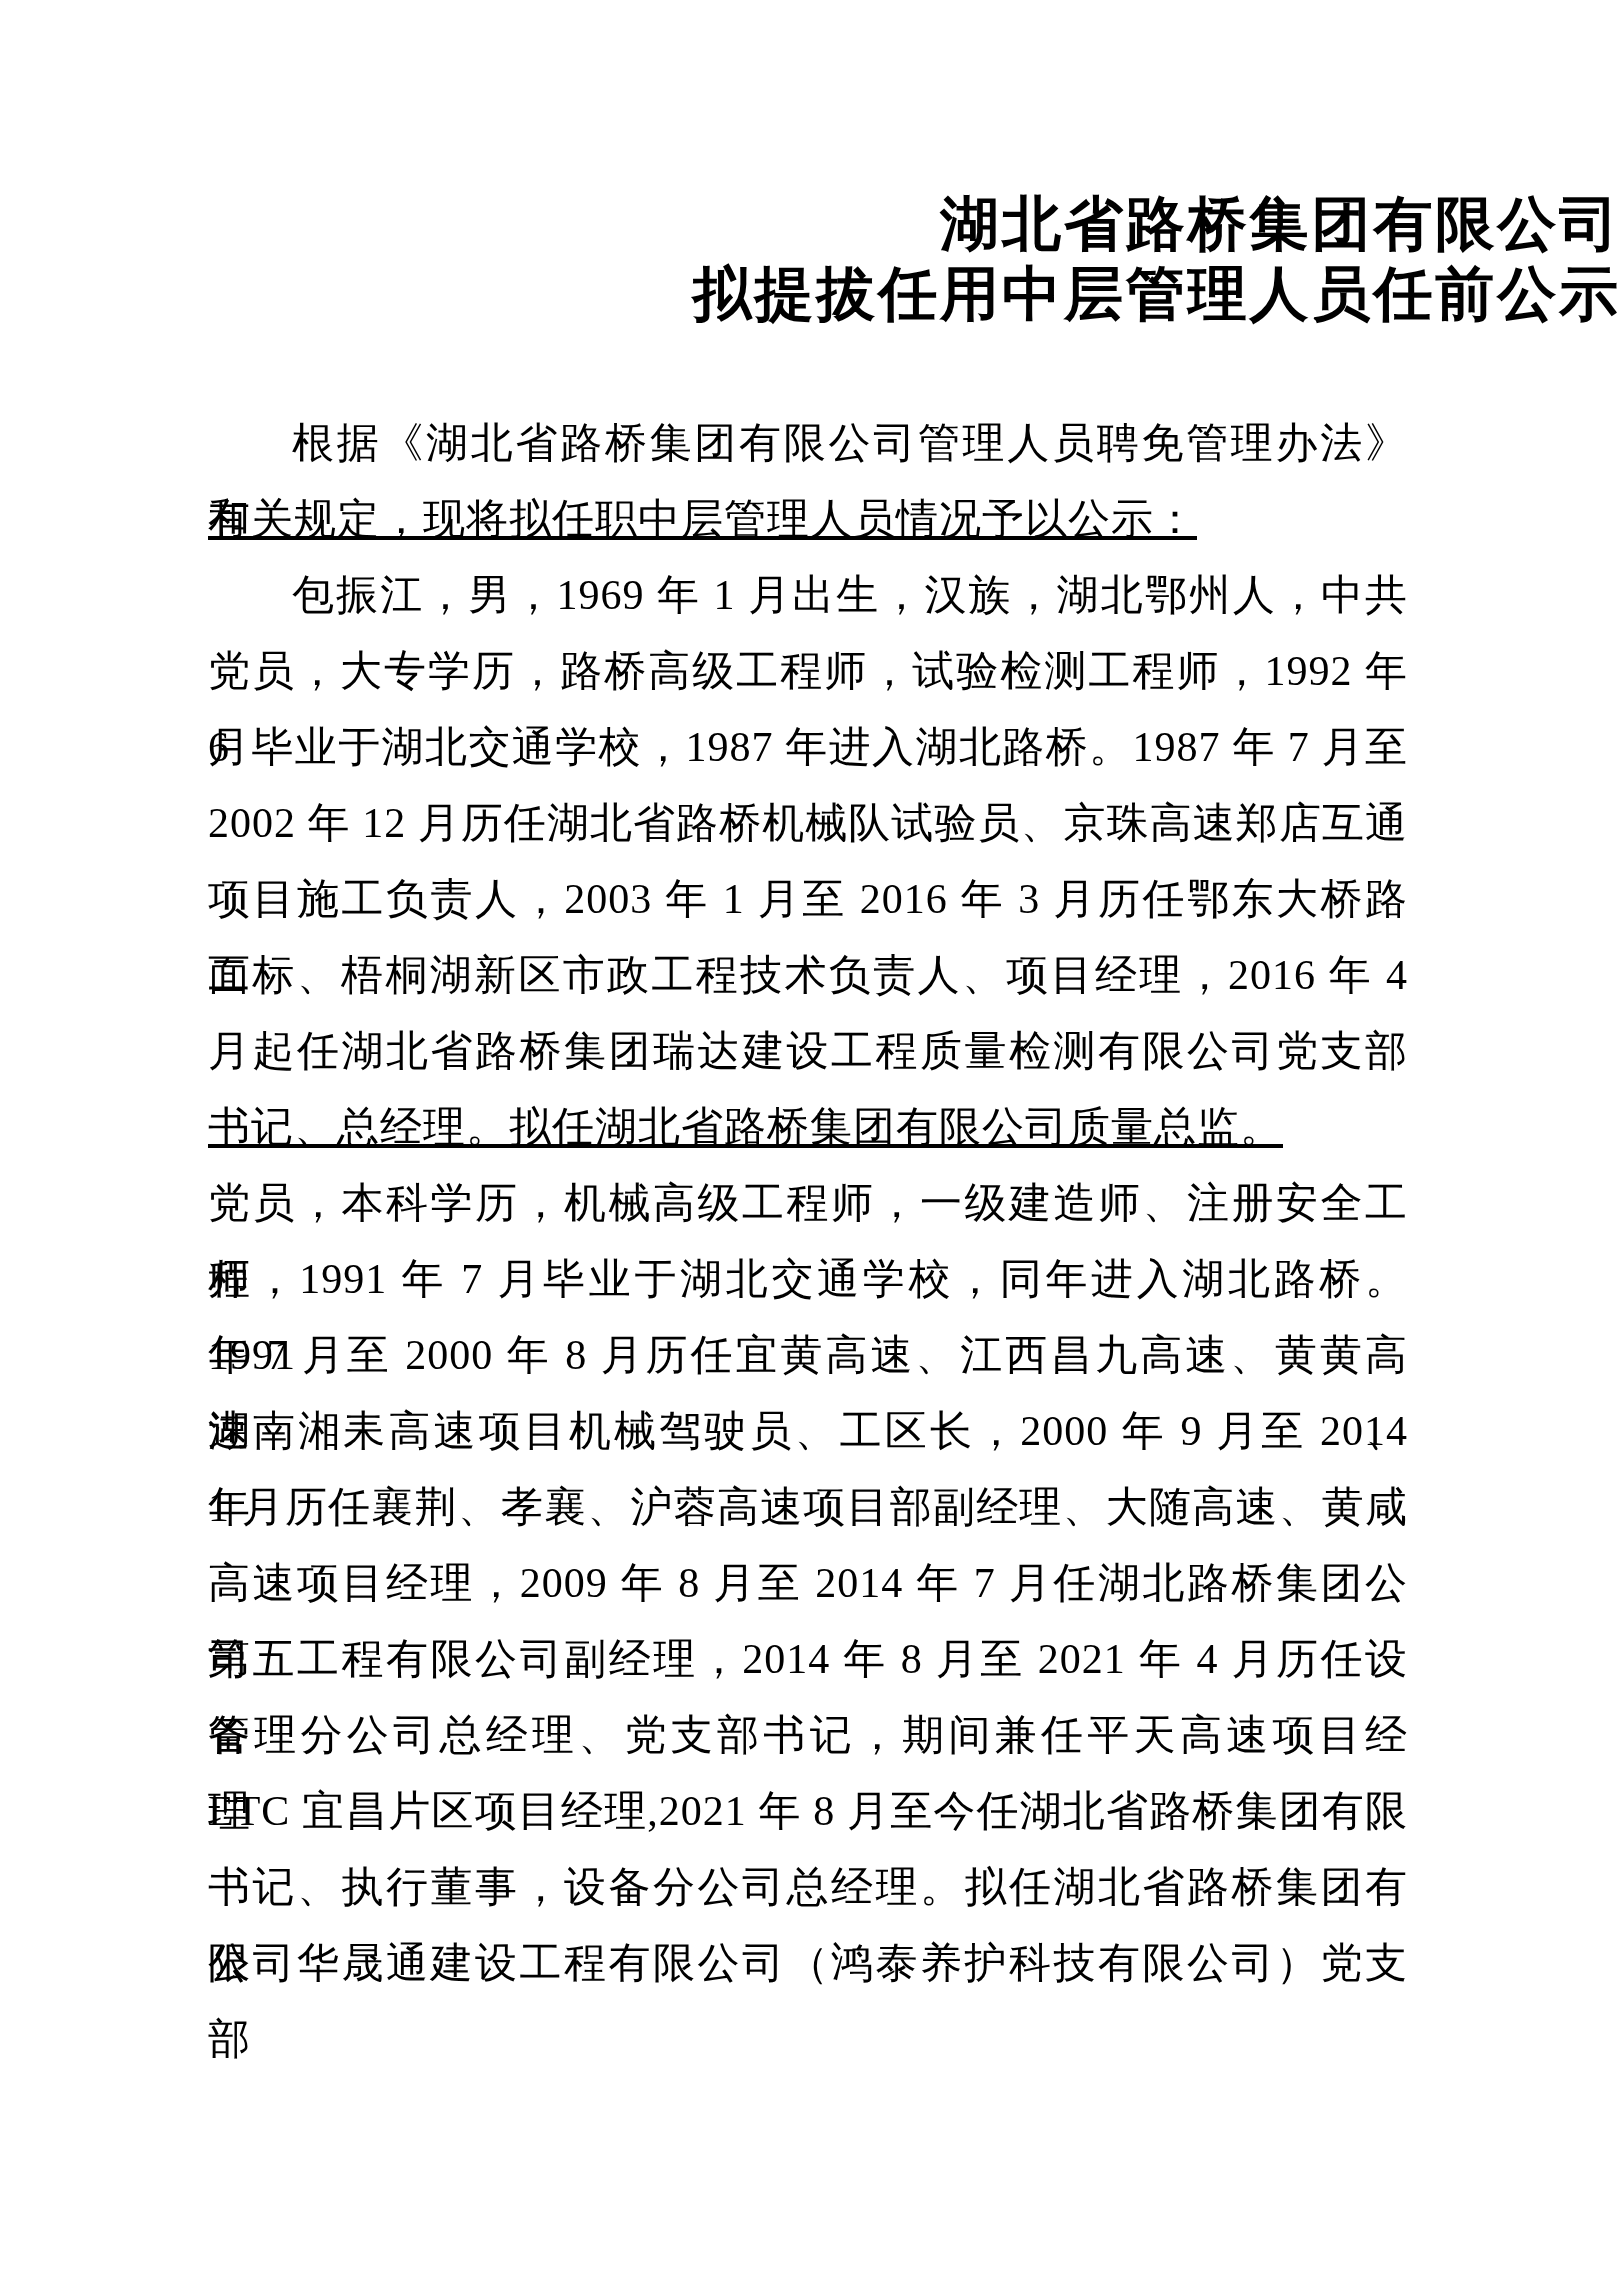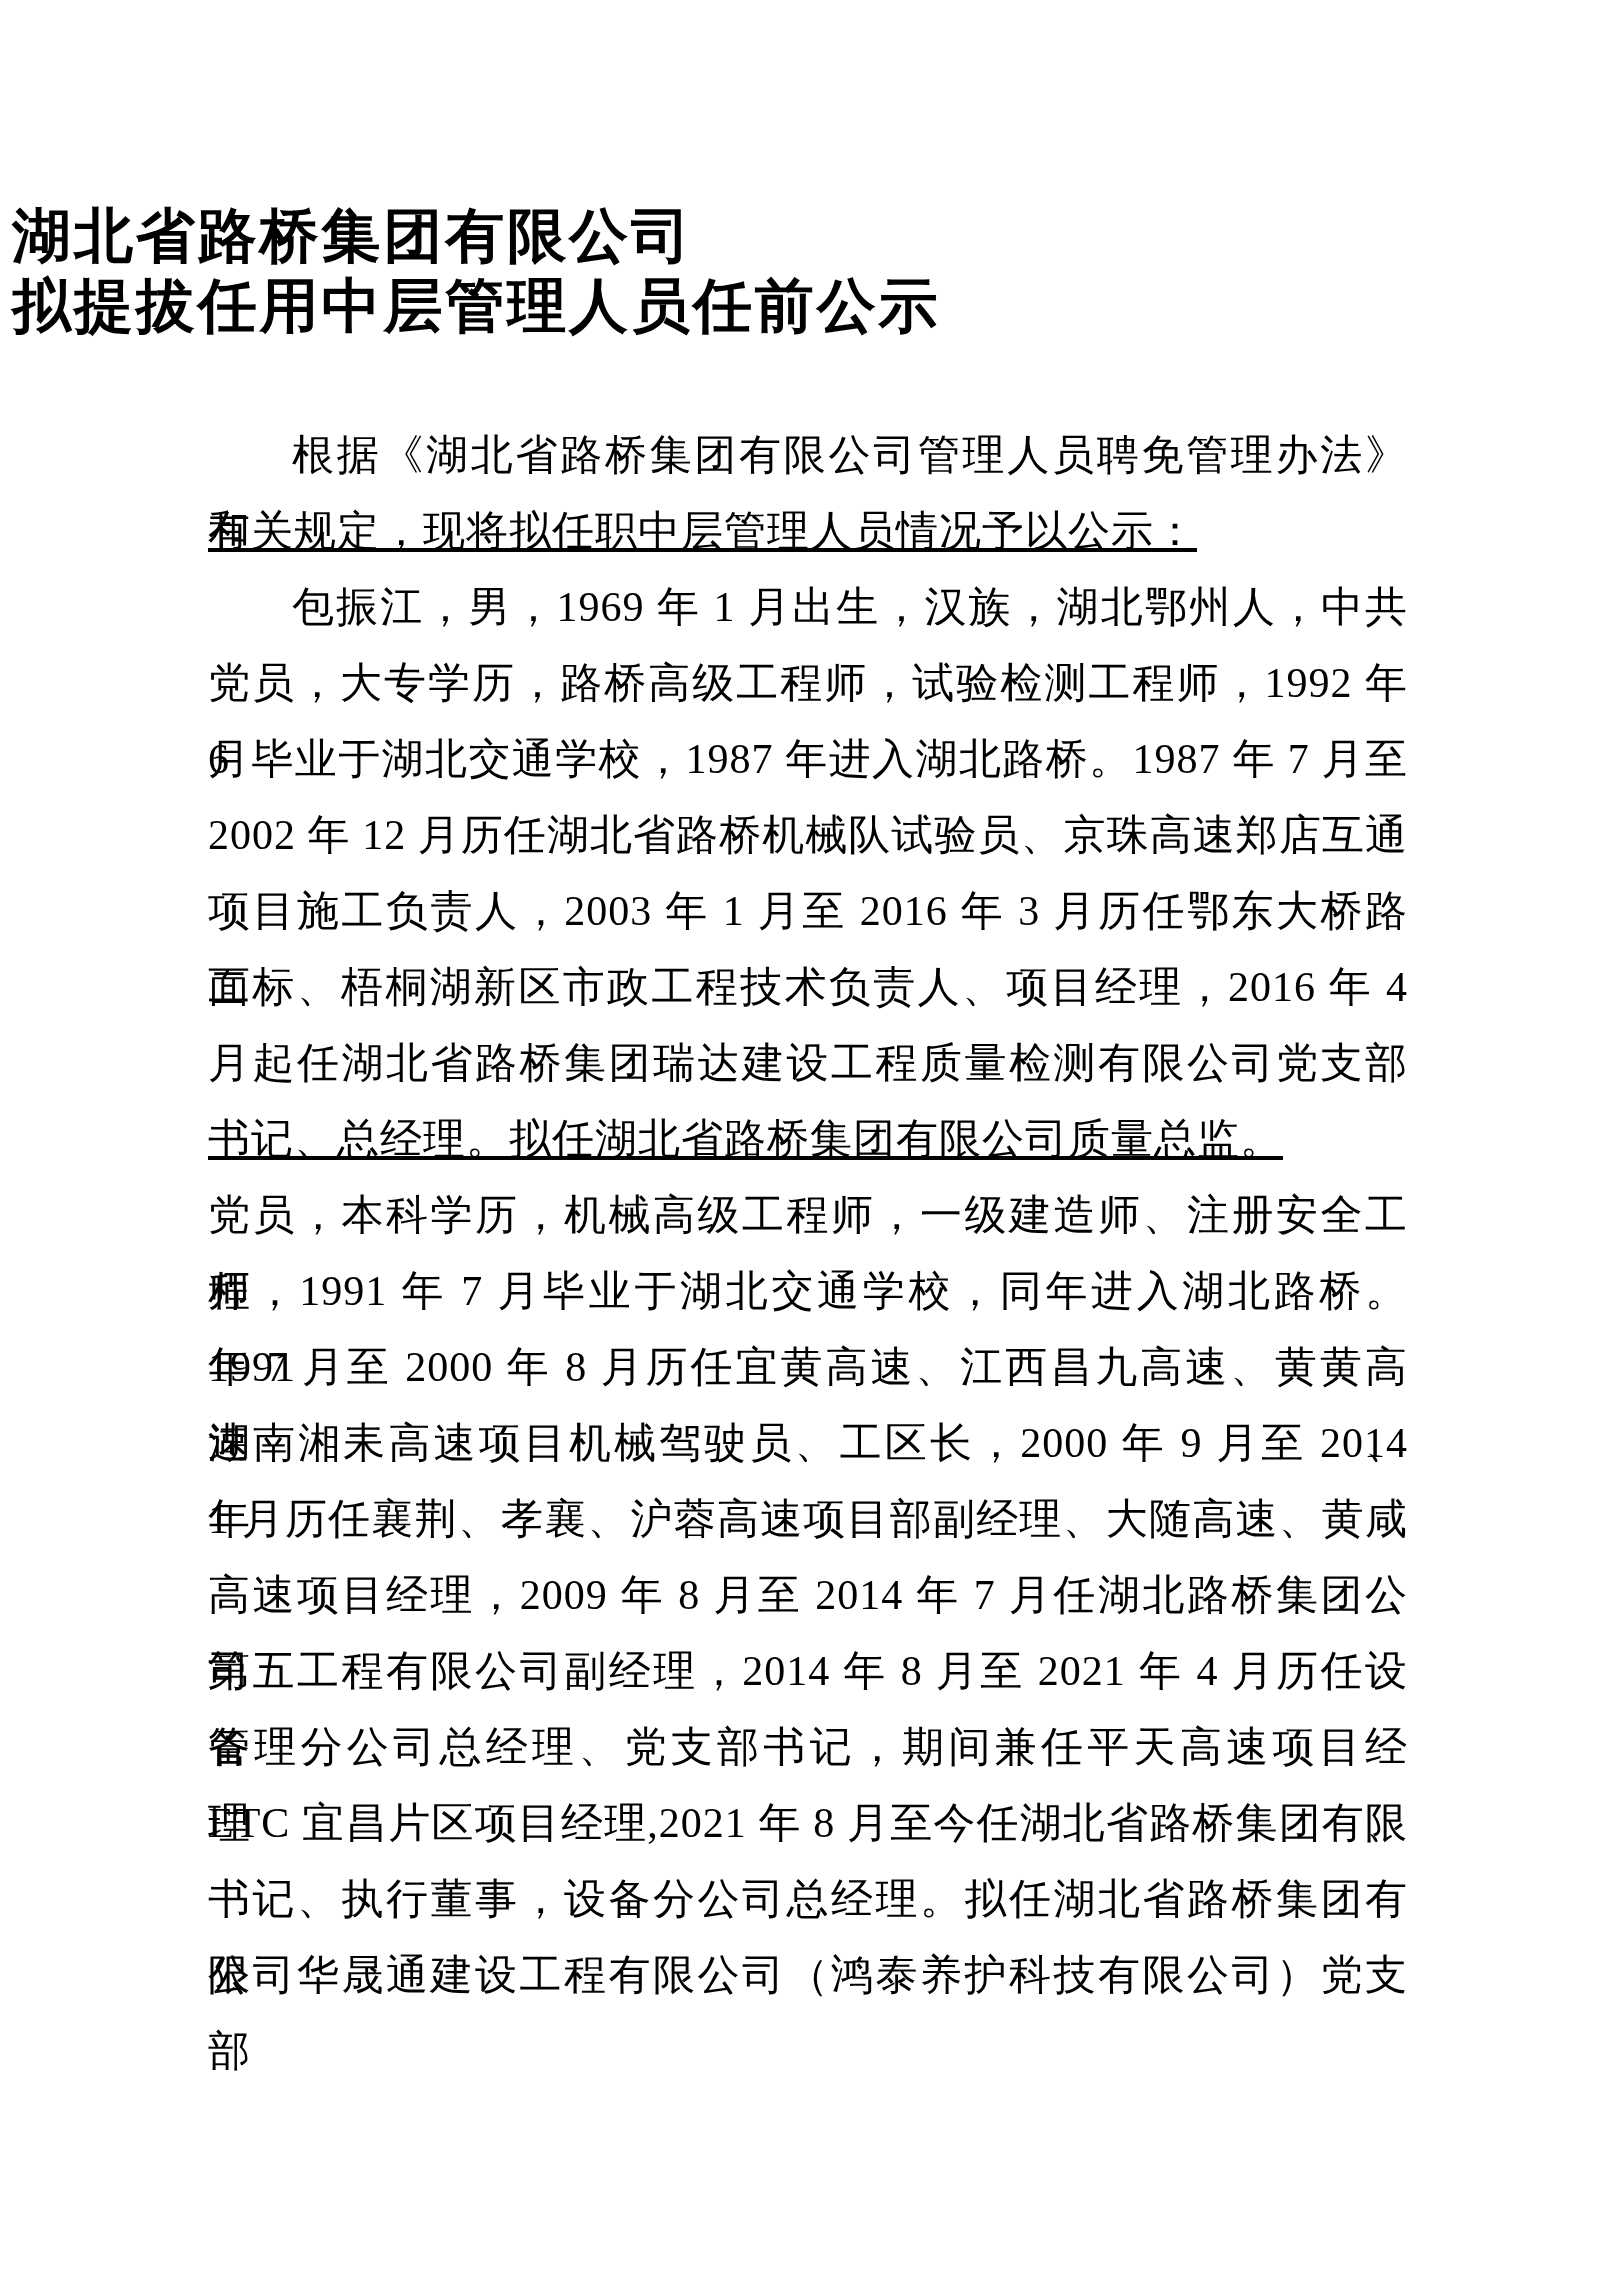--- a/index.html
+++ b/index.html
@@ -13,26 +13,26 @@
     height: 2293px;
     margin: 0 auto;
     background: #ffffff;
     color: #000000;
     font-family: "Liberation Serif", "DejaVu Serif", serif;
     overflow: hidden;
     box-sizing: border-box;
     padding-top: 189px;
   }
   .doc-title {
-    text-align: left;
+    text-align: right;
     font-weight: bold;
     font-size: 59px;
     line-height: 70px;
     letter-spacing: 2.9px;
-    margin: 12px;
+    margin: 0;
   }
   .doc-body {
     margin: 76px 213px 0 208px; 
     font-size: 42px;
     line-height: 76px;
   }
   .paragraph {
     margin: 0;
   }
   .line {

